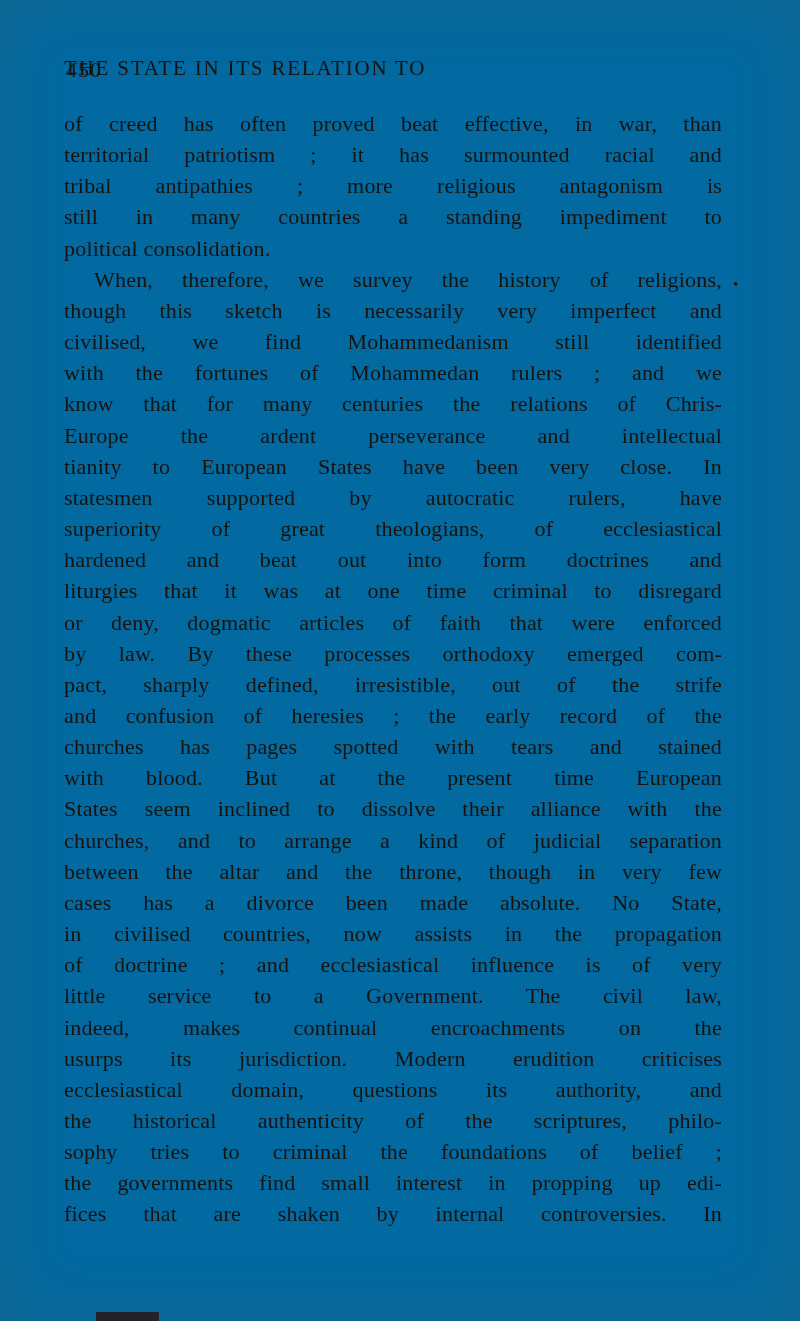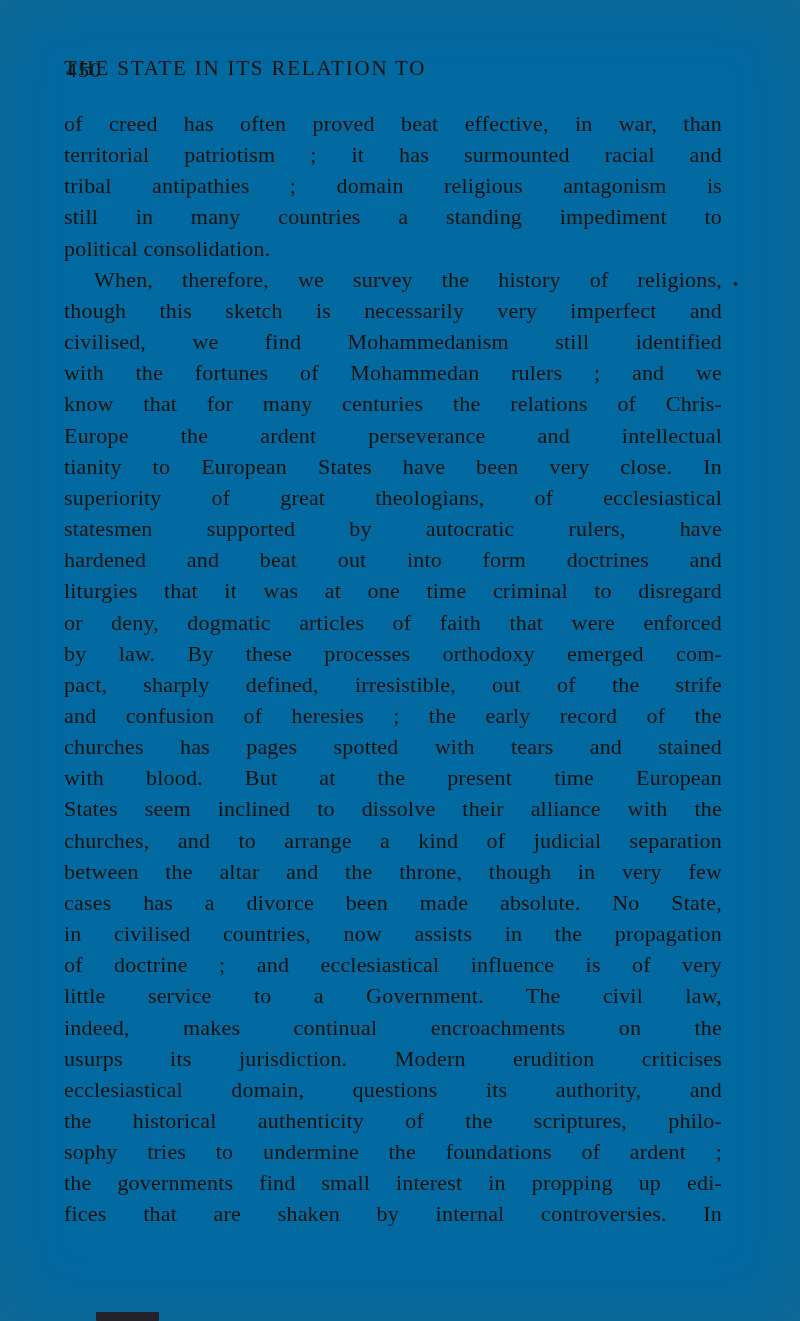--- a/index.html
+++ b/index.html
@@ -85,54 +85,54 @@
 <div class="page" style="background: #0369a1; color: rgb(23, 19, 14);">
   <div class="content">
     <header class="header">
       <span class="page-number">450</span>
       <span class="header-title">THE STATE IN ITS RELATION TO</span>
     </header>
     <main class="body-text">
         <div class="paragraph">
           <div class="line">of creed has often proved beat effective, in war, than</div>
           <div class="line">territorial patriotism ; it has surmounted racial and</div>
-          <div class="line">tribal antipathies ; domain religious antagonism is</div>
+          <div class="line">tribal antipathies ; more religious antagonism is</div>
           <div class="line">still in many countries a standing impediment to</div>
           <div class="line no-just-last">political consolidation.</div>
         </div>
         <div class="paragraph">
           <div class="line indent">When, therefore, we survey the history of religions,</div>
           <div class="line">though this sketch is necessarily very imperfect and</div>
           <div class="line">civilised, we find Mohammedanism still identified</div>
           <div class="line">with the fortunes of Mohammedan rulers ; and we</div>
           <div class="line">know that for many centuries the relations of Chris-</div>
           <div class="line">Europe the ardent perseverance and intellectual</div>
           <div class="line">tianity to European States have been very close. In</div>
+          <div class="line">statesmen supported by autocratic rulers, have</div>
           <div class="line">superiority of great theologians, of ecclesiastical</div>
-          <div class="line">statesmen supported by autocratic rulers, have</div>
           <div class="line">hardened and beat out into form doctrines and</div>
           <div class="line">liturgies that it was at one time criminal to disregard</div>
           <div class="line">or deny, dogmatic articles of faith that were enforced</div>
           <div class="line">by law. By these processes orthodoxy emerged com-</div>
           <div class="line">pact, sharply defined, irresistible, out of the strife</div>
           <div class="line">and confusion of heresies ; the early record of the</div>
           <div class="line">churches has pages spotted with tears and stained</div>
           <div class="line">with blood. But at the present time European</div>
           <div class="line">States seem inclined to dissolve their alliance with the</div>
           <div class="line">churches, and to arrange a kind of judicial separation</div>
           <div class="line">between the altar and the throne, though in very few</div>
           <div class="line">cases has a divorce been made absolute. No State,</div>
           <div class="line">in civilised countries, now assists in the propagation</div>
           <div class="line">of doctrine ; and ecclesiastical influence is of very</div>
           <div class="line">little service to a Government. The civil law,</div>
           <div class="line">indeed, makes continual encroachments on the</div>
           <div class="line">usurps its jurisdiction. Modern erudition criticises</div>
           <div class="line">ecclesiastical domain, questions its authority, and</div>
           <div class="line">the historical authenticity of the scriptures, philo-</div>
-          <div class="line">sophy tries to undermine the foundations of ardent ;</div>
+          <div class="line">sophy tries to criminal the foundations of belief ;</div>
           <div class="line">the governments find small interest in propping up edi-</div>
           <div class="line">fices that are shaken by internal controversies. In</div>
         </div>
       </main>
   </div>
   <span class="marginal-dot">•</span>
   <div class="bottom-mark"></div>
 </div>
 
 </body></html>

